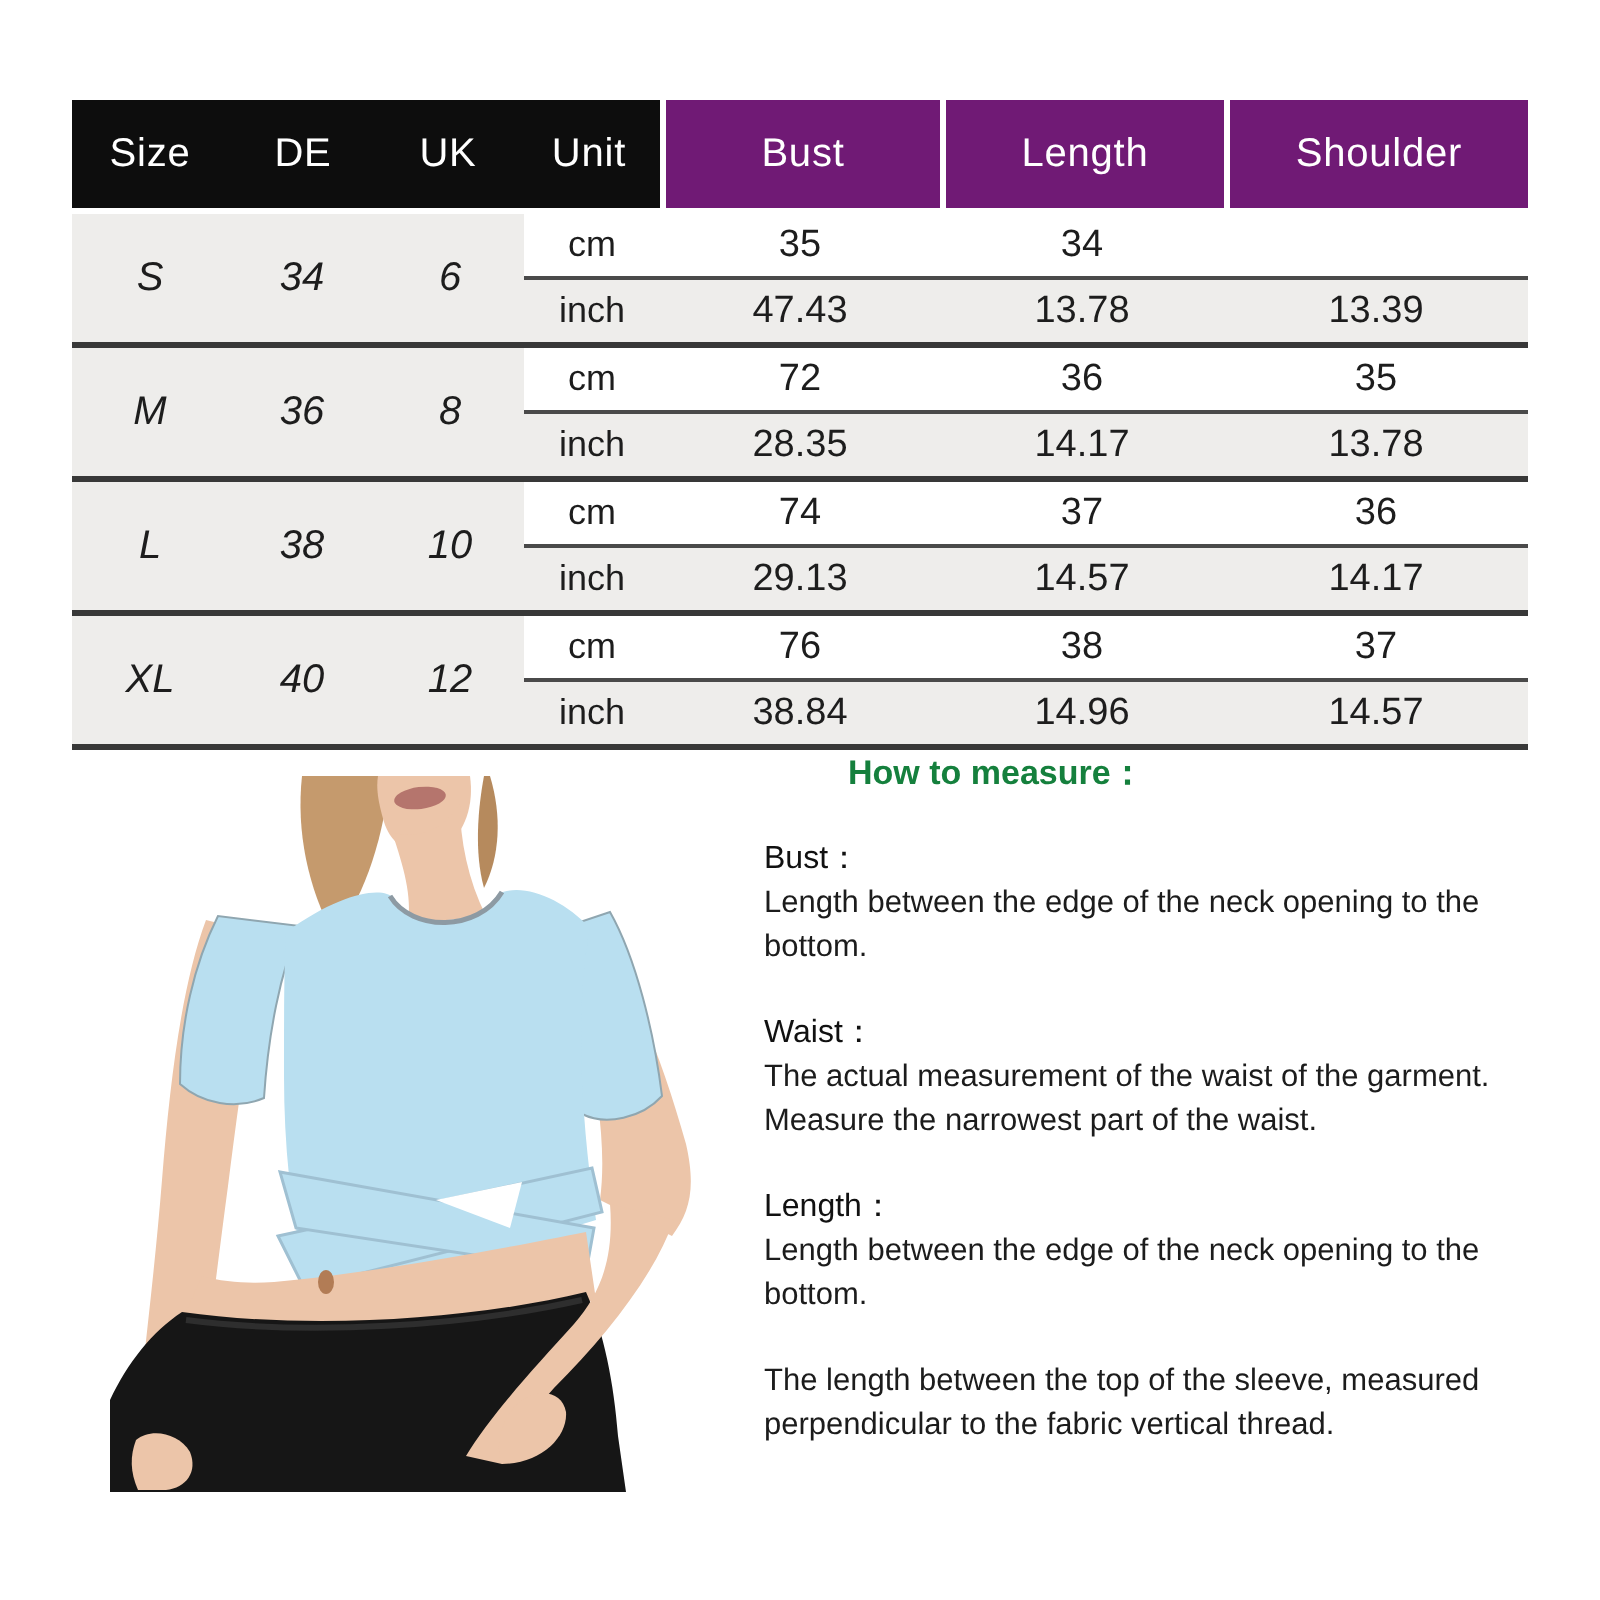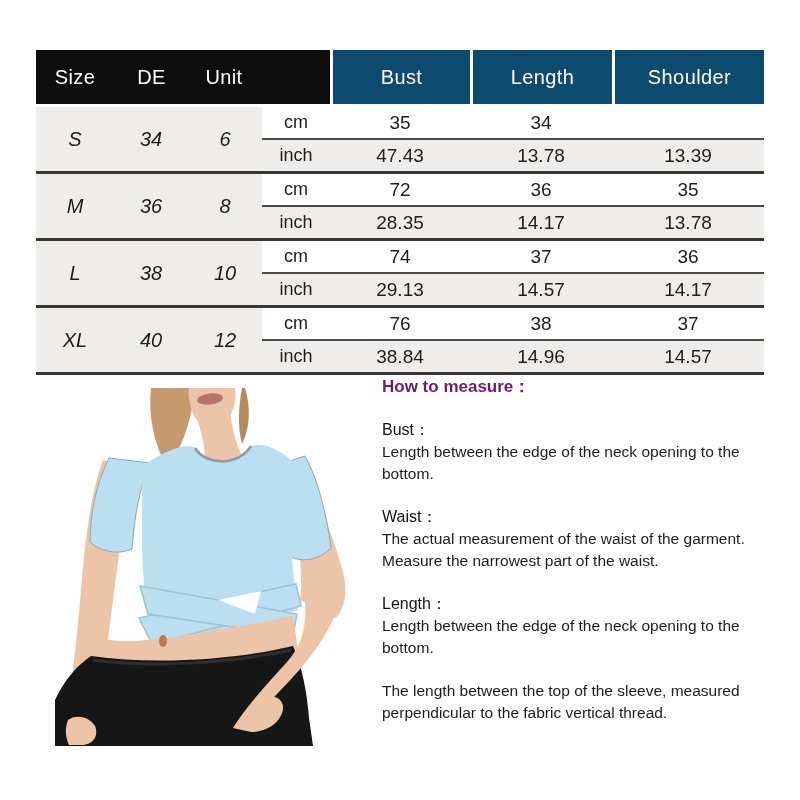--- a/index.html
+++ b/index.html
@@ -3,21 +3,21 @@
 <meta charset="utf-8">
 <style>
   * { box-sizing: border-box; margin: 0; padding: 0; }
   html,body { width: 800px; height: 800px; background: #ffffff; overflow: hidden;
               font-family: "Liberation Sans", "DejaVu Sans", sans-serif; }
 
   
   .tbl { position: absolute; left: 36px; top: 50px; width: 728px; }
 
   .thead { display: grid; grid-template-columns: 294px 137px 139px 149px; gap: 3px; }
-  .th { background: #0c4a6e; color: #fff; height: 54px; line-height: 54px;
+  .th { background: #701a75; color: #fff; height: 54px; line-height: 54px;
         text-align: center; font-size: 20px; letter-spacing: .4px; }
   .thead-left { background: #0d0d0d; display: grid; grid-template-columns: 78px 75px 70px 71px; }
   .thead-left .th { background: transparent; text-align: center; }
 
   .tbody { margin-top: 3px; }
   .group { display: grid; grid-template-columns: 226px 502px; }
   .gleft { background: #eeedeb; display: grid; grid-template-columns: 78px 74px 74px;
            align-items: center; text-align: center; font-style: italic;
            font-size: 20px; color: #1d1d1d; }
   .sub { display: grid; grid-template-columns: 68px 140px 142px 152px; height: 31px;
@@ -27,32 +27,33 @@
   .sub.inch{ background: #eeedeb; }
   .sub-divider   { height: 2px; background: #4a4a4a; }
   .group-divider { height: 3px; background: #383838; }
 
   
   .photo { position: absolute; left: 55px; top: 388px; width: 310px; height: 358px; }
 
   
   .guide { position: absolute; left: 382px; top: 376px; width: 402px;
            color: #1c1c1c; font-size: 15.5px; line-height: 22px; }
-  .guide-title { font-size: 17px; font-weight: bold; margin-bottom: 21px; color: #701a75; }
+  .guide-title { font-size: 17px; font-weight: bold; margin-bottom: 21px; color: #15803d; margin-left: 42px; }
   .gsec { margin-bottom: 21px; }
   .gsec .lbl { font-weight: normal; font-size: 16px; color: #111; }
 </style>
 </head>
 <body>
 
 <div class="tbl">
   <div class="thead">
     <div class="thead-left">
       <div class="th">Size</div>
       <div class="th">DE</div>
+      <div class="th">UK</div>
       <div class="th">Unit</div>
     </div>
     <div class="th">Bust</div>
     <div class="th">Length</div>
     <div class="th">Shoulder</div>
   </div>
   <div class="tbody">
   <div class="group">
     <div class="gleft">
       <span>S</span>

